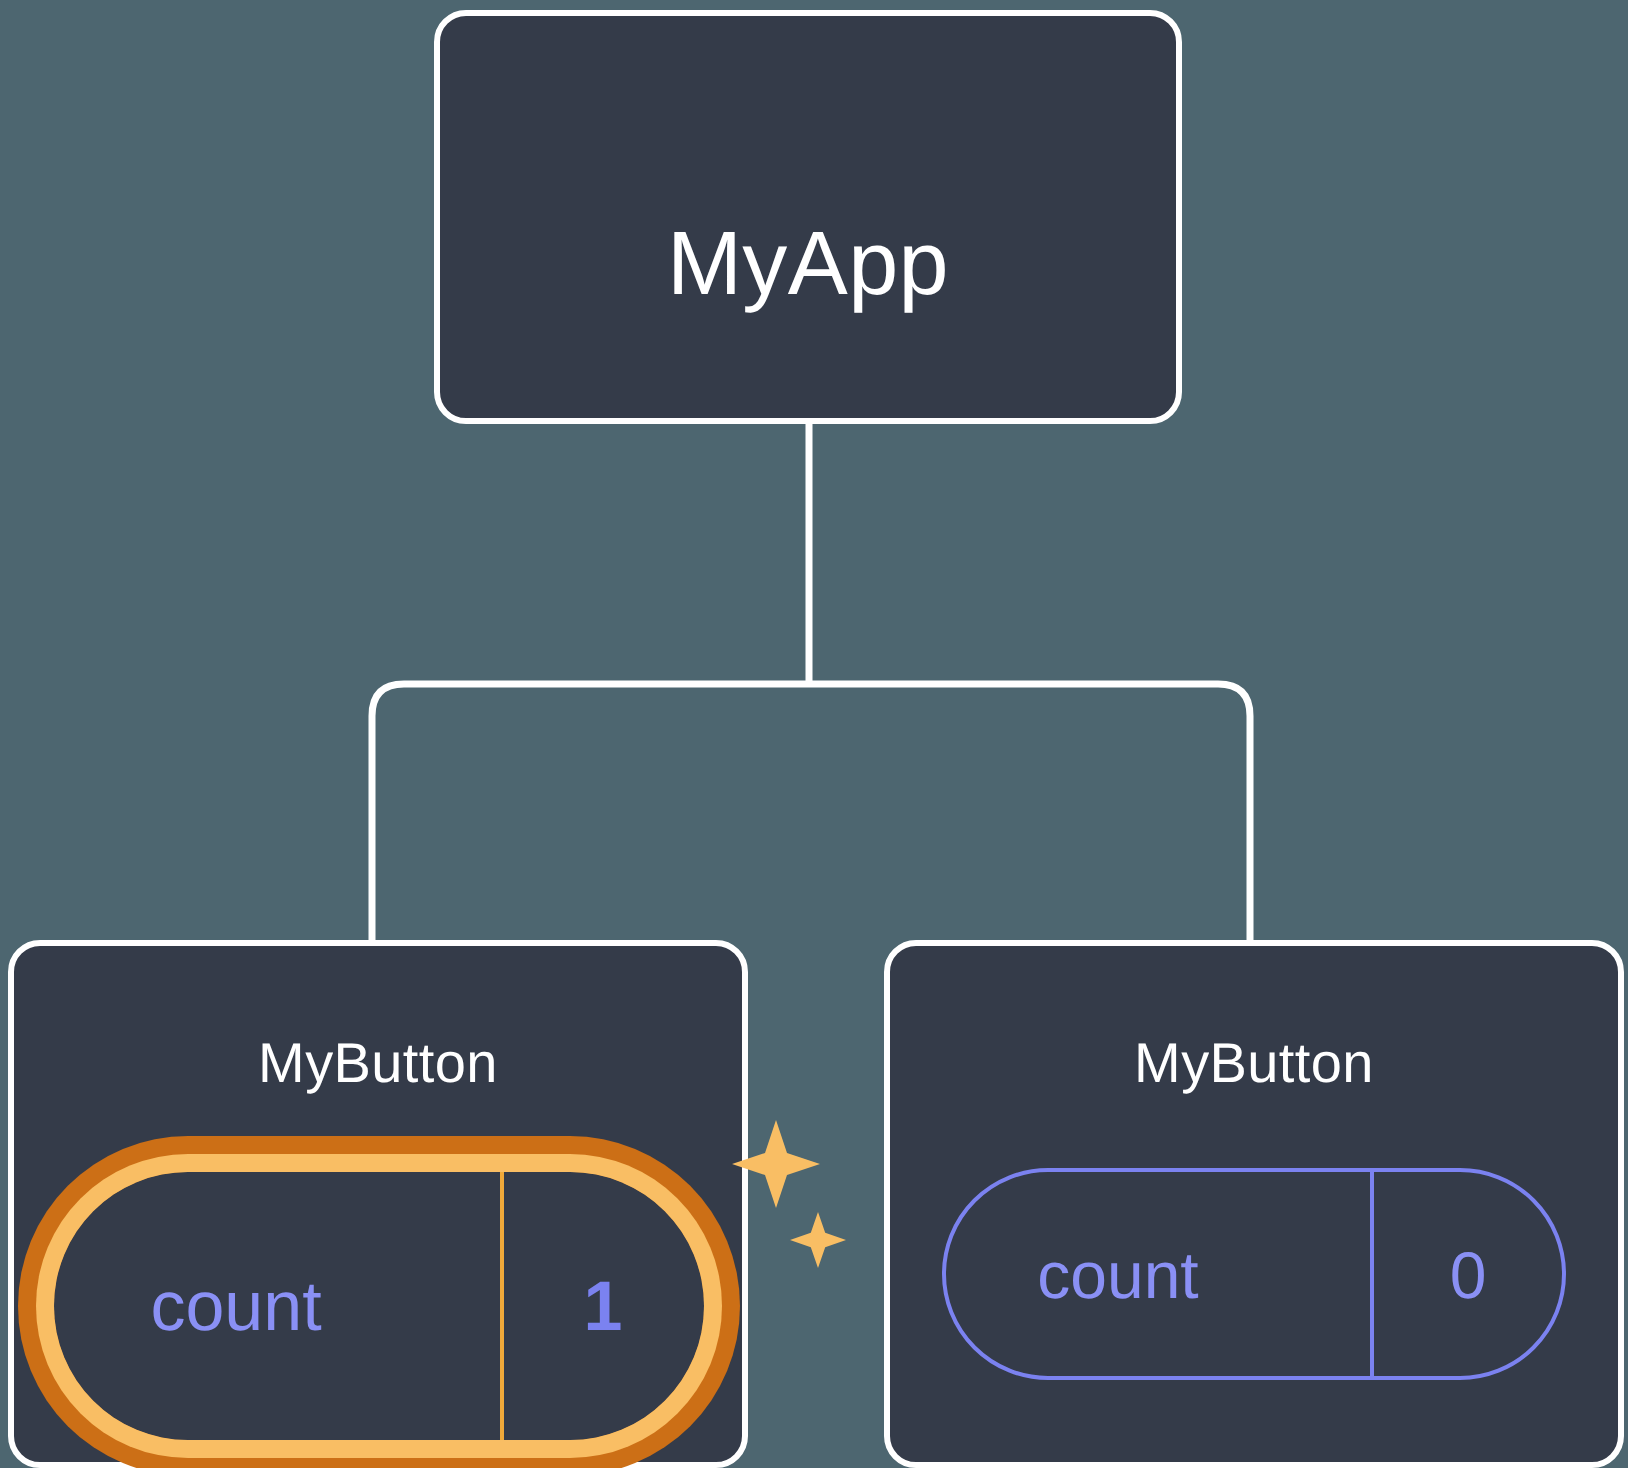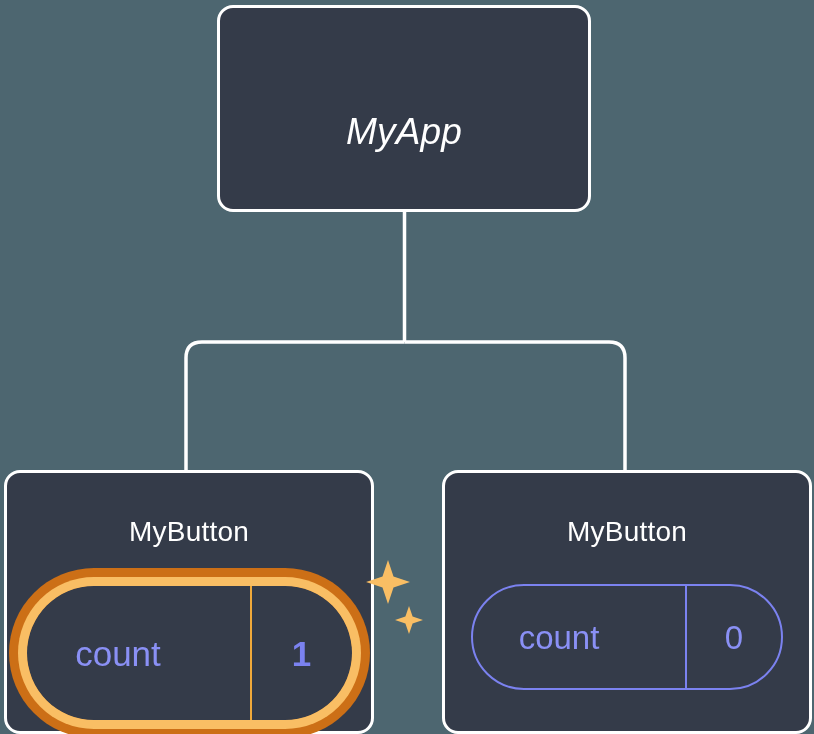--- a/index.html
+++ b/index.html
@@ -46,21 +46,21 @@
   }
 
   
   #node-root {
     left: 217px;
     top: 5px;
     width: 374px;
     height: 207px;
     justify-content: center;
   }
-  #node-root .node-title { font-size: 37px; font-style: italic; }
+  #node-root .node-title { font-size: 45px; }
 
   
   #node-child-0 {
     left: 4px;
     top: 470px;
     width: 370px;
     height: 264px;
     border-bottom-left-radius: 16px;
     border-bottom-right-radius: 16px;
   }

